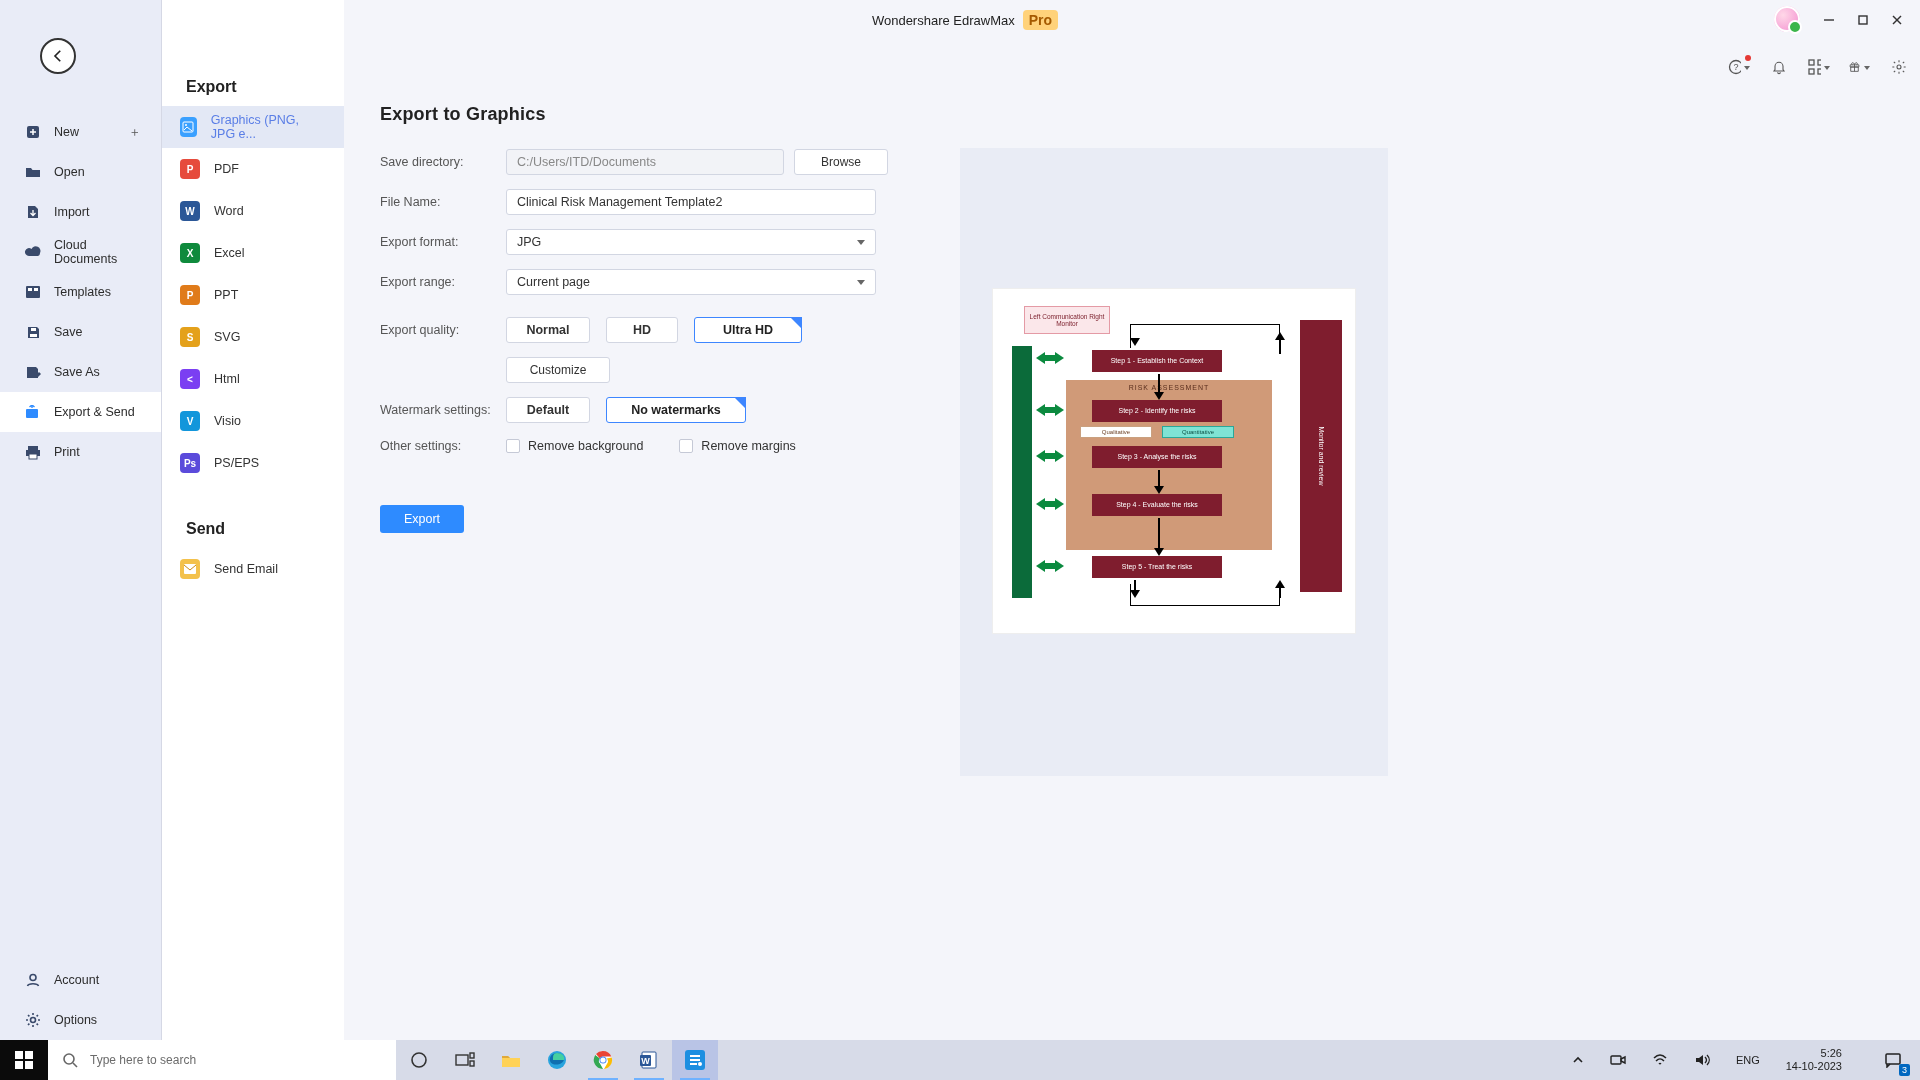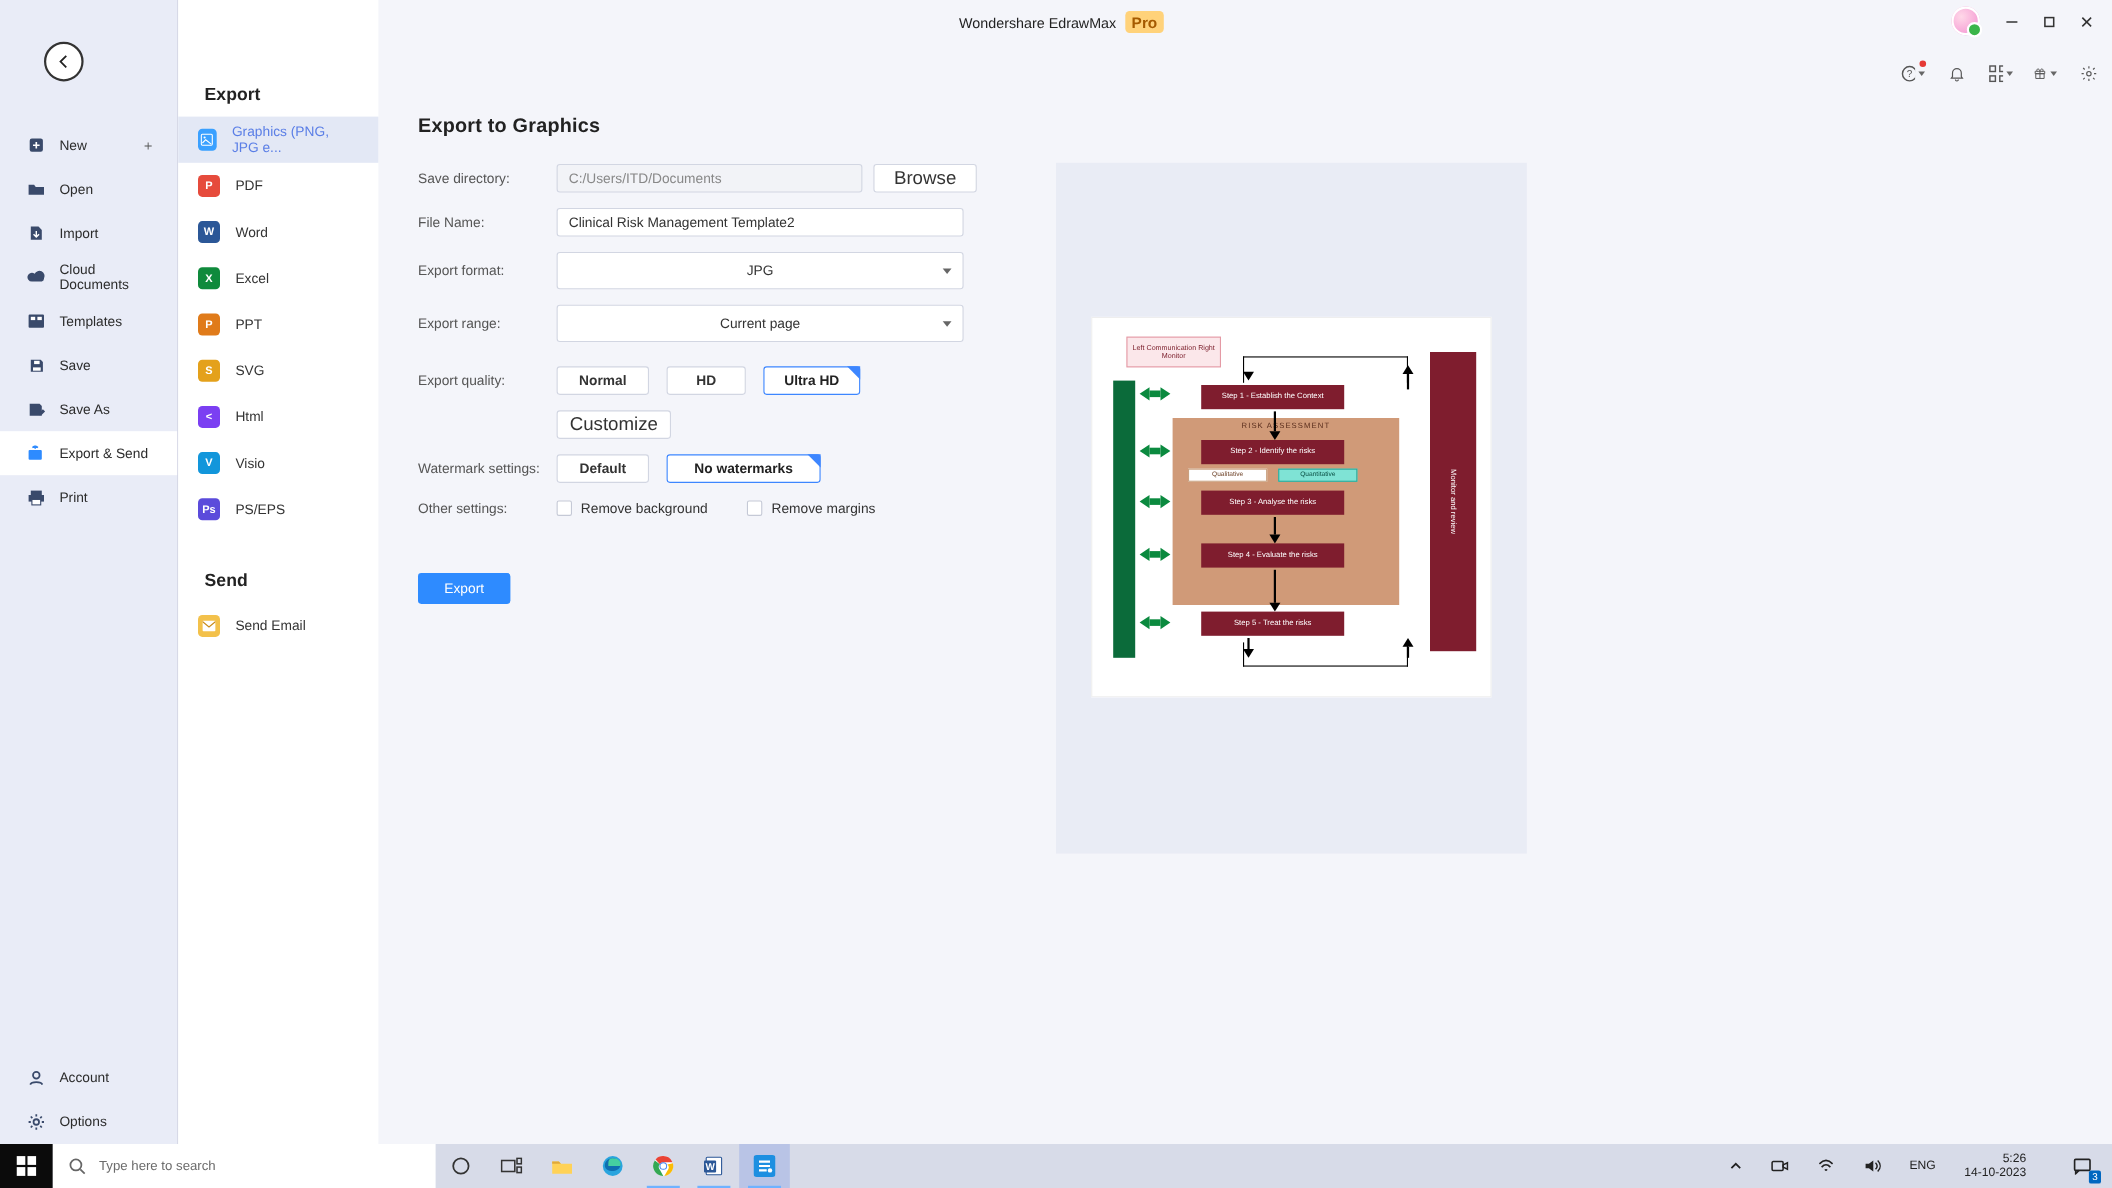--- a/index.html
+++ b/index.html
@@ -85,39 +85,39 @@
   .form-row { display:flex; align-items:center; margin-bottom: 14px; font-size: 12.5px; color:#444; }
   .form-row .lbl { width: 126px; color:#555; }
   .txt-input {
     height: 26px; border:1px solid #d2d6e2; border-radius:3px; background:#fff; padding: 0 10px;
     font-size:12.5px; color:#333;
   }
   .txt-input.readonly { background:#f2f3f7; color:#888; }
   .w-278 { width:278px; } .w-370 { width:370px; }
   .btn {
     height:26px; border:1px solid #d2d6e2; background:#fff; border-radius:3px; padding: 0 18px;
-    font-size:17px; color:#333; display:inline-flex; align-items:center; justify-content:center;
+    font-size:12px; color:#333; display:inline-flex; align-items:center; justify-content:center;
   }
   .btn.browse { margin-left: 10px; width: 94px; }
   .select {
     position: relative; height:26px; width:370px; border:1px solid #d2d6e2; border-radius:3px;
-    background:#fff; padding: 16px 10px; font-size:12.5px; color:#333; display:flex; align-items:center;justify-content:center;
+    background:#fff; padding: 0 10px; font-size:12.5px; color:#333; display:flex; align-items:center;
   }
   .select::after {
     content:""; position:absolute; right:10px; top:50%; margin-top:-2px;
     border-left:4px solid transparent; border-right:4px solid transparent; border-top:5px solid #666;
   }
   .seg-group { display:flex; gap:16px; }
   .seg {
     height:26px; border:1px solid #d2d6e2; border-radius:3px; background:#fff;
     display:flex; align-items:center; justify-content:center; font-size:12.5px; color:#333; position:relative;
     padding: 0 10px;
     font-weight: bold;
   }
-  .seg.w-84{width:84px;} .seg.w-72{width:72px;} .seg.w-102{width:88px;}
+  .seg.w-84{width:84px;} .seg.w-72{width:72px;} .seg.w-102{width:108px;}
   .seg.selected { border-color:#3d86ff; color:#222; }
   .seg.selected::after, .seg.tag::after {
     content:""; position:absolute; right:-1px; top:-1px; width:0;height:0;
     border-top: 12px solid #3d86ff; border-left: 12px solid transparent;
   }
   .row-gap-top { margin-top: 22px; align-items: center; }
   .chk { display:inline-flex; align-items:center; gap:8px; margin-right: 36px; font-size:12.5px; color:#333;}
   .chk .box { width:14px; height:14px; border:1px solid #c5c9d6; border-radius:2px; background:#fff; }
   .export-btn {
     margin-top: 52px; width: 84px; height: 28px; border:none; border-radius:3px;

